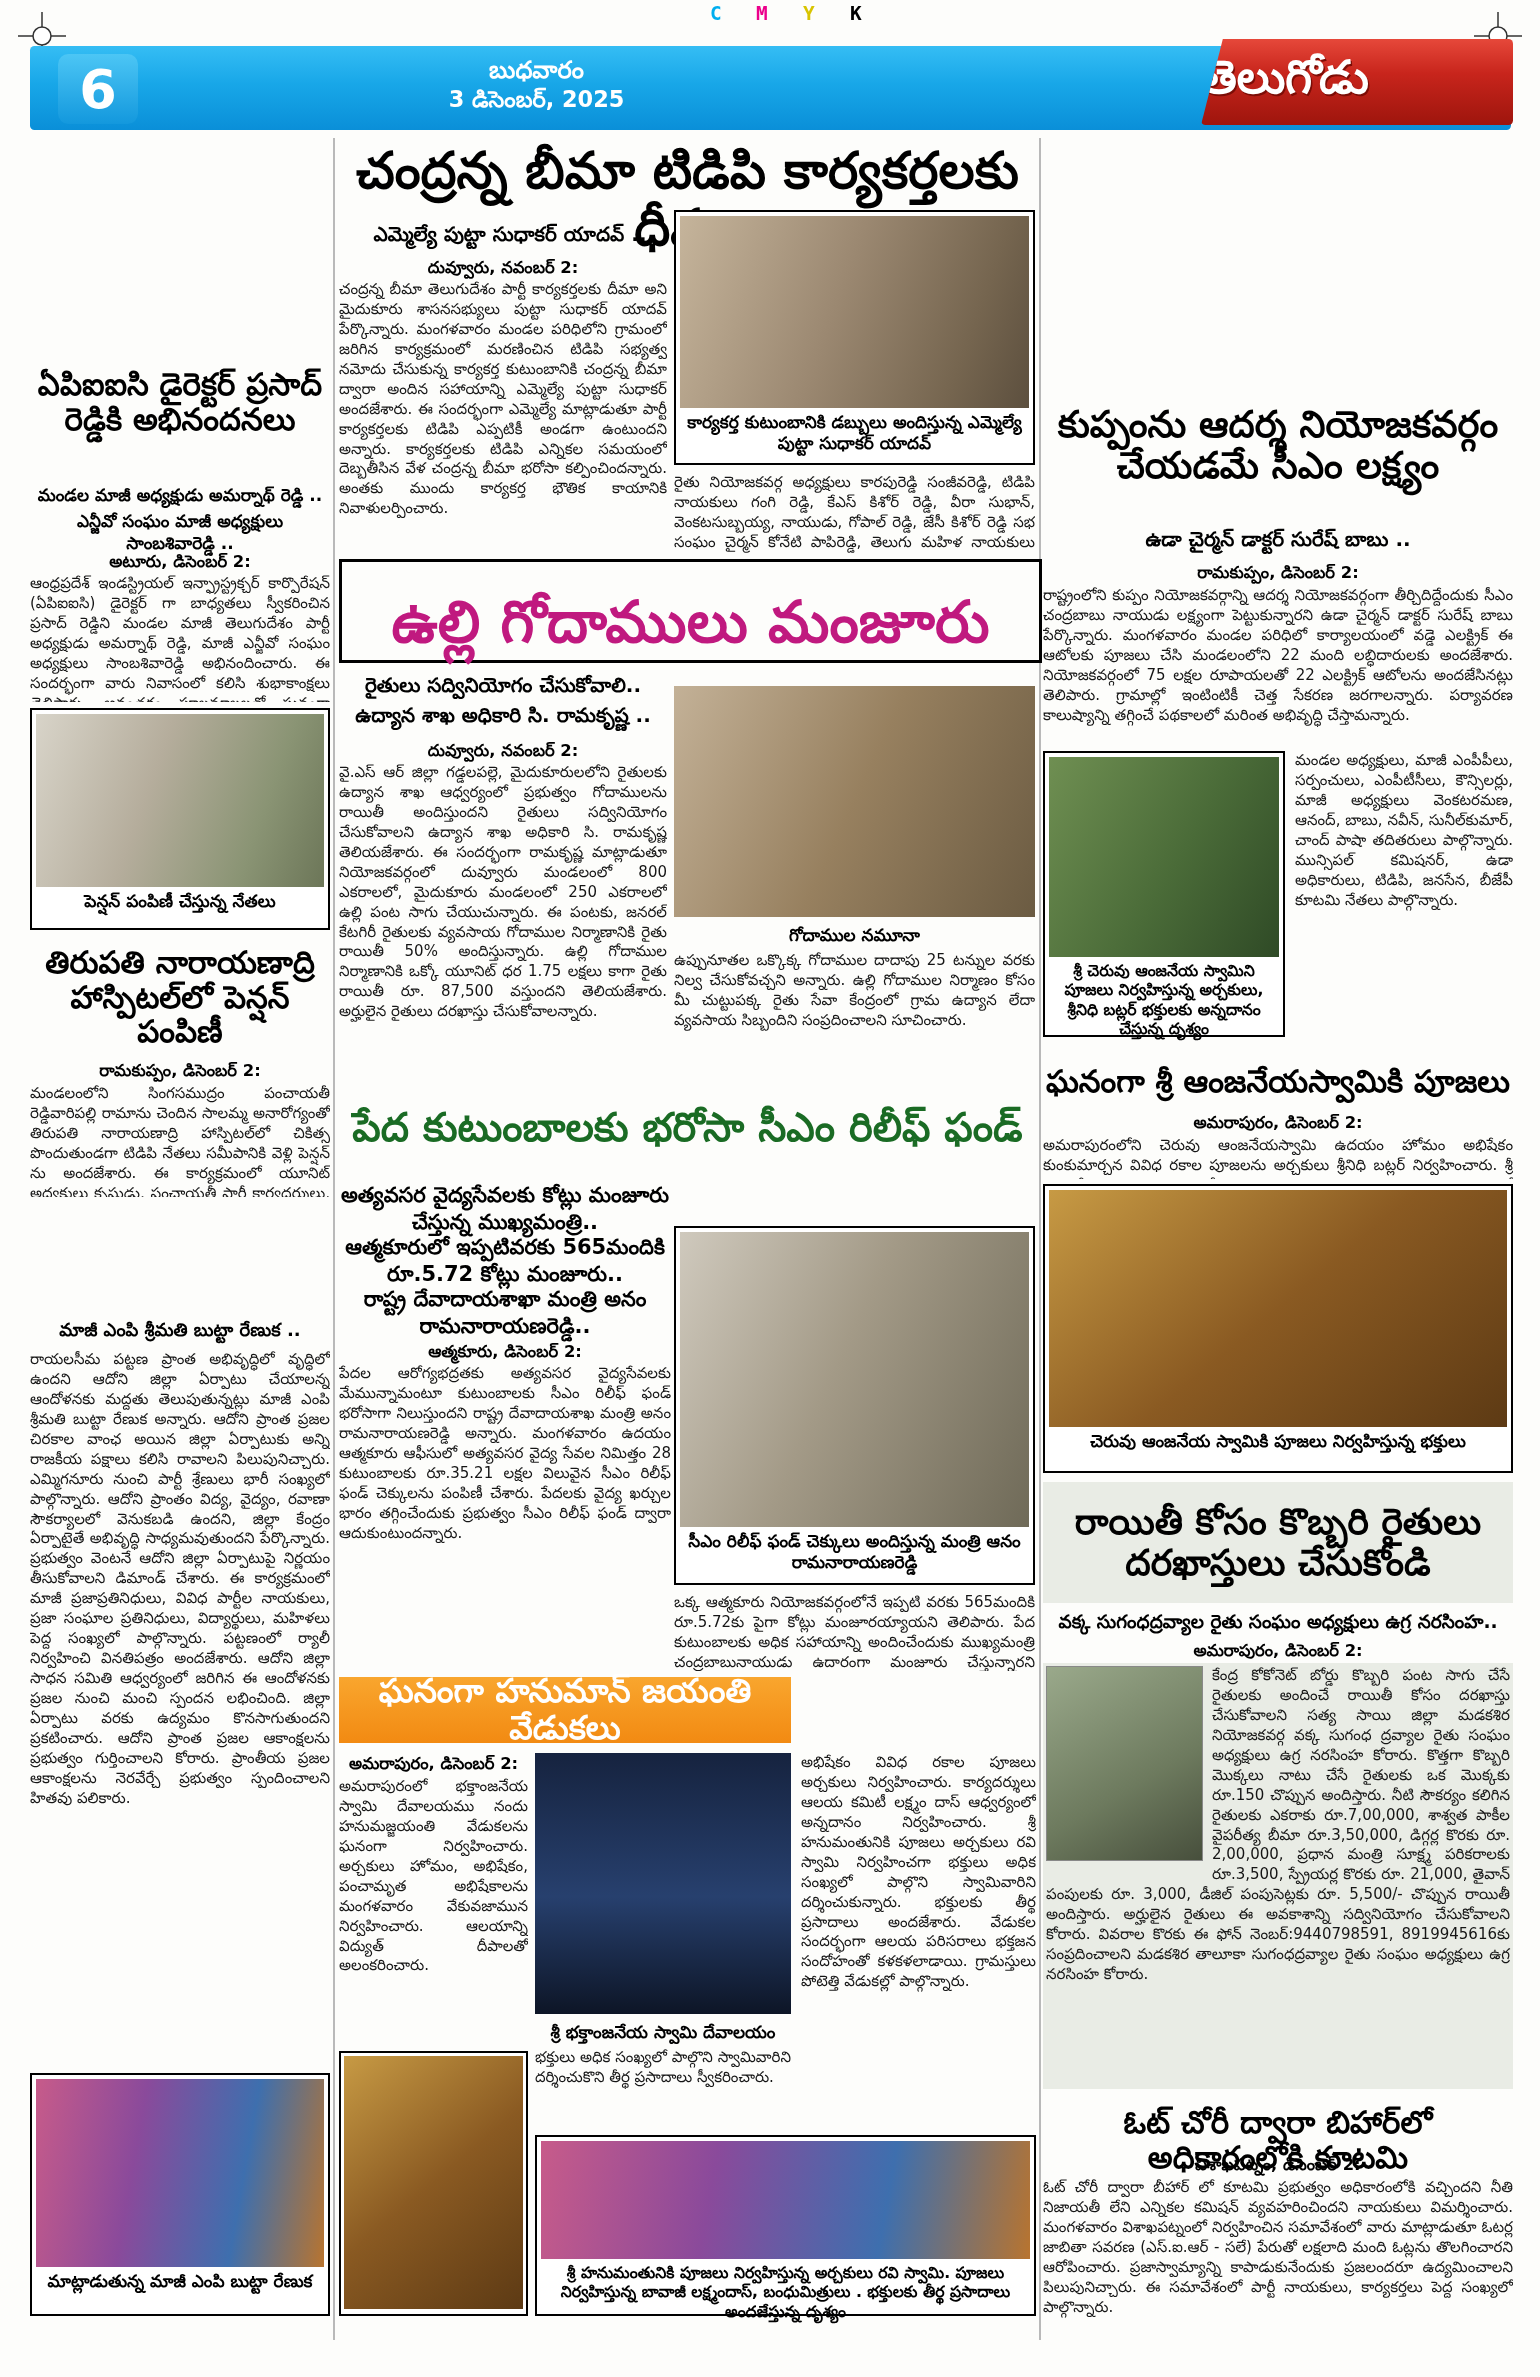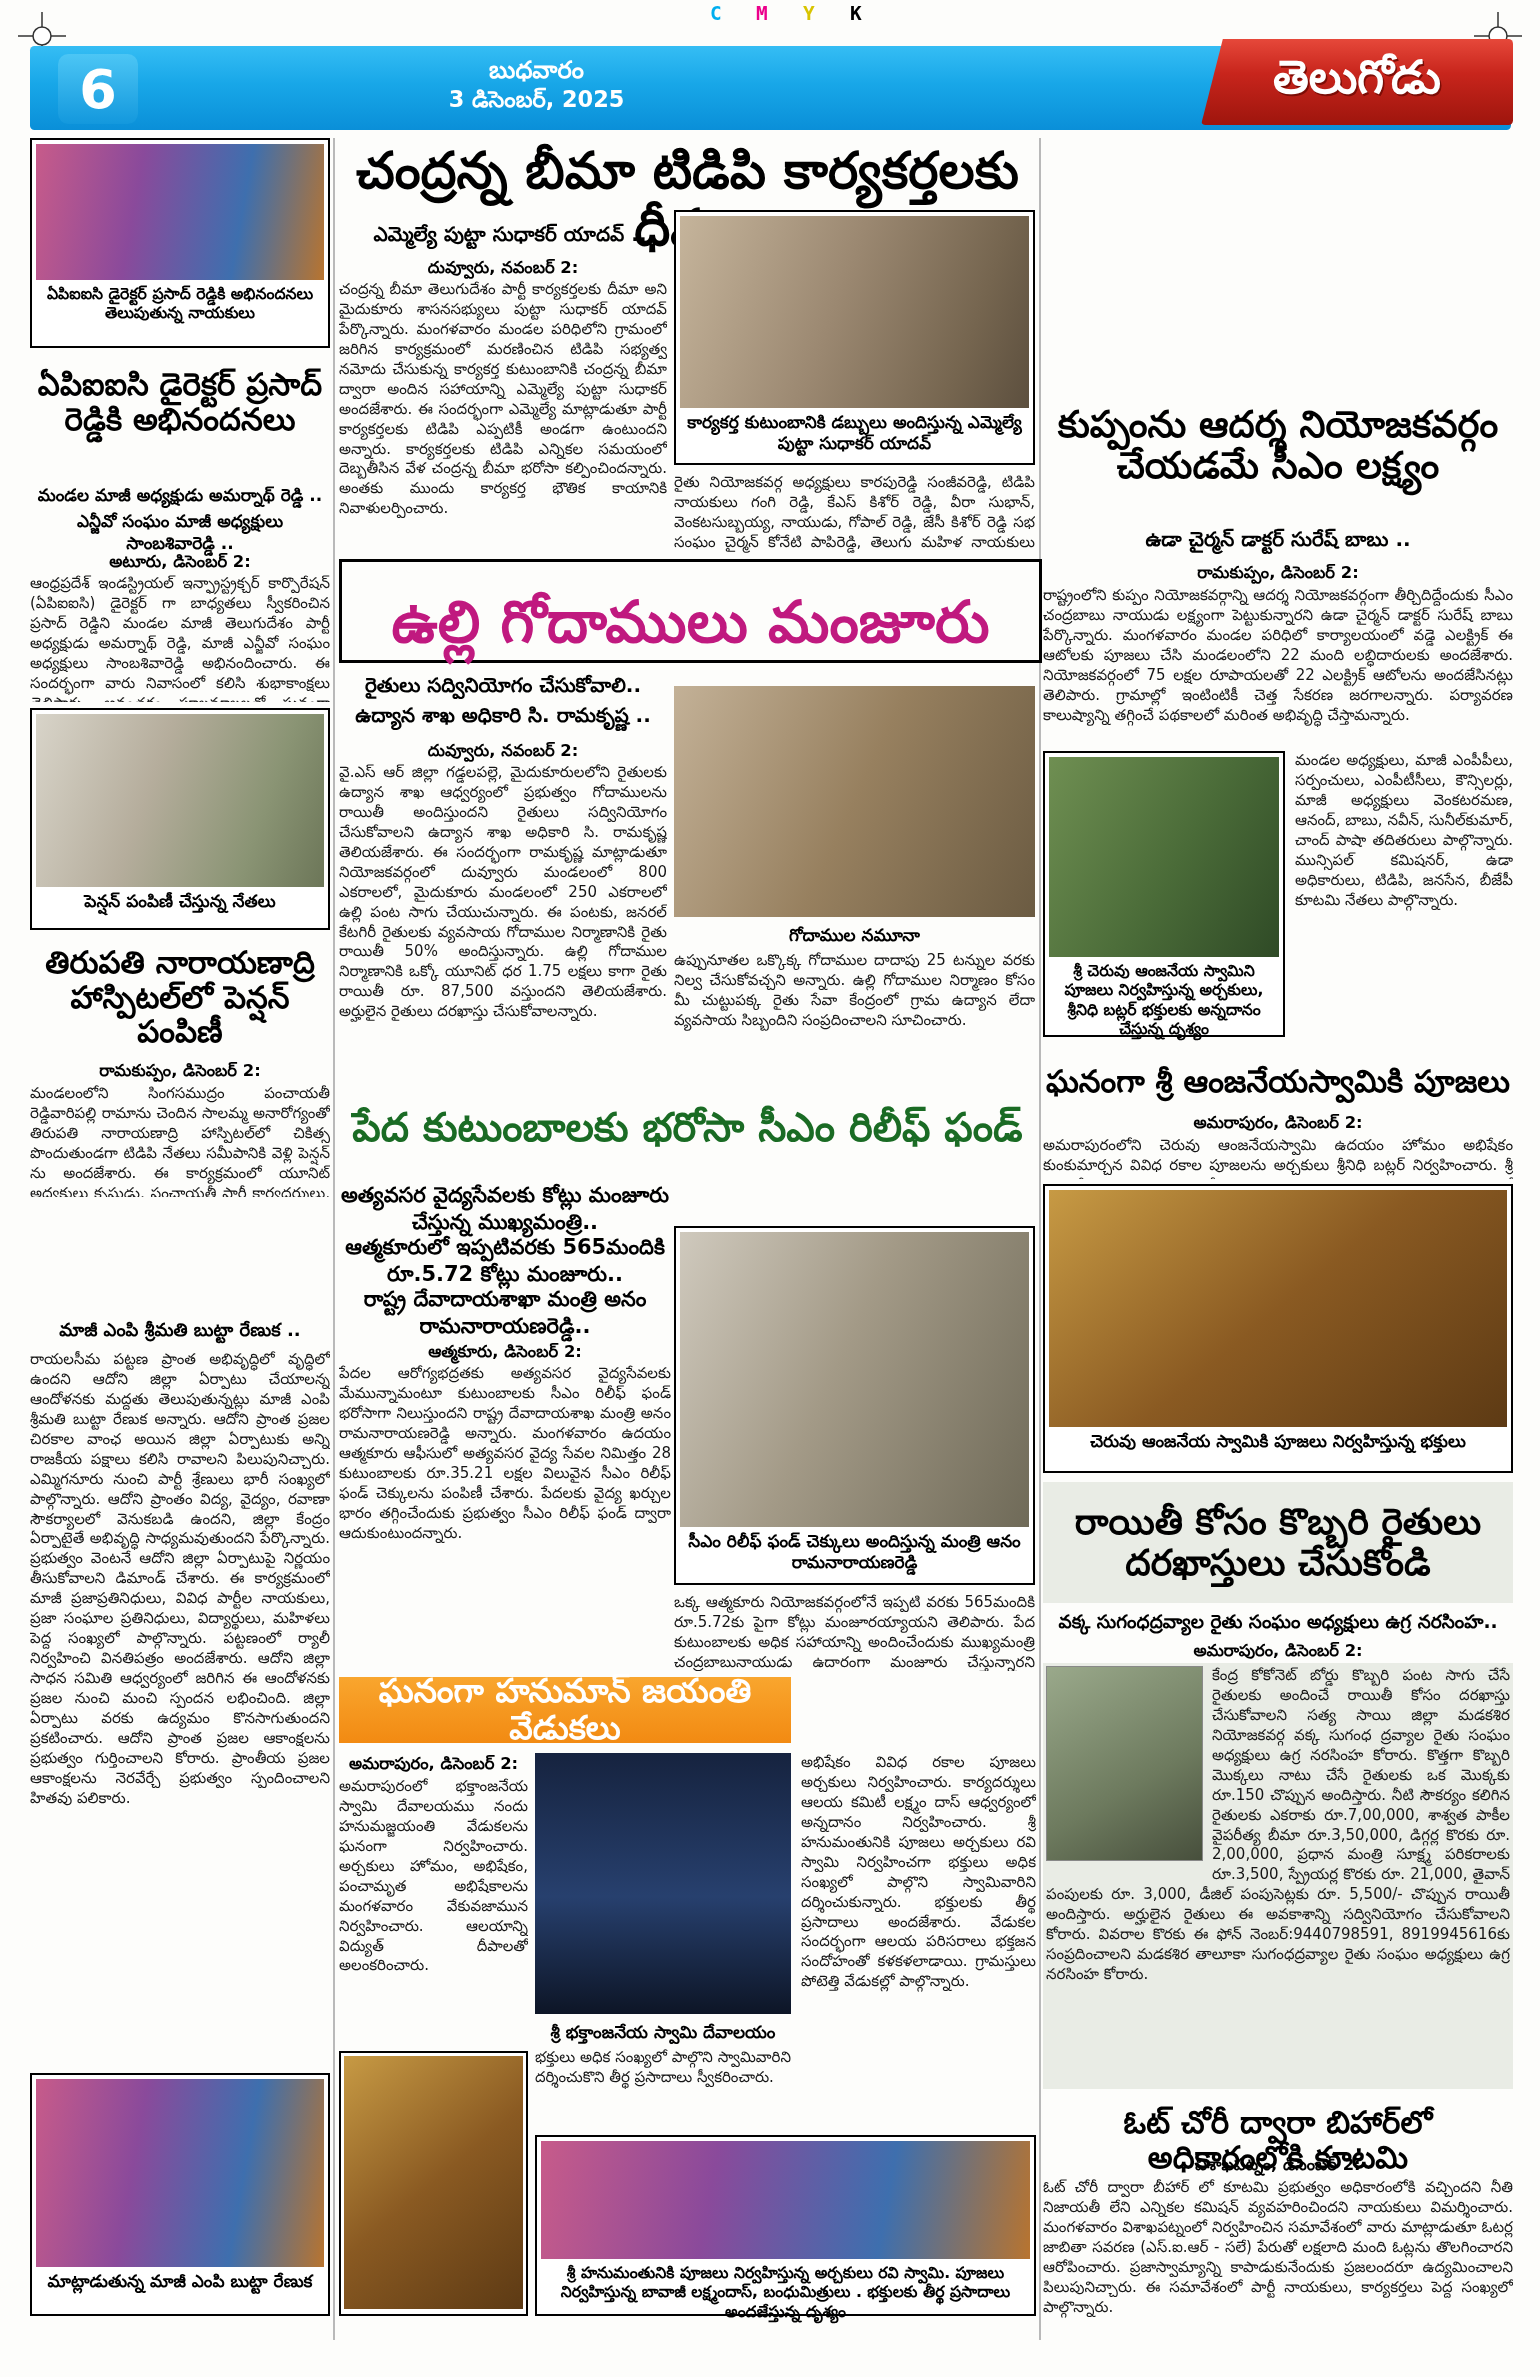--- a/index.html
+++ b/index.html
@@ -11,21 +11,21 @@
           background:linear-gradient(180deg,#35bdf4 0%,#18a7e8 45%,#0a8fd8 100%);}
   #pagenum{left:58px;top:54px;width:80px;height:70px;border-radius:10.4px;
            background:linear-gradient(180deg,#4cc6f5,#1398dd);display:flex;align-items:center;justify-content:center;
            color:#fff;font-size:54px;font-weight:bold;}
   #daydate{left:328px;top:55px;width:417px;height:69px;text-align:center;color:#fff;font-weight:bold;}
   #daydate .d1{font-size:24px;line-height:1.25;}
   #daydate .d2{font-size:22.4px;line-height:1.25;}
   #logo{left:1201px;top:39px;width:312px;height:86px;
         background:linear-gradient(180deg,#e6483a 0%,#c8251c 40%,#9e150d 100%);
         clip-path:polygon(7% 0,100% 0,100% 100%,0 100%);
-        display:flex;align-items:center;justify-content:center;border-radius:4.5px;}
+        display:flex;align-items:center;justify-content:flex-start;border-radius:4.5px;}
   #logo span{color:#fff;font-size:46px;font-weight:bold;text-shadow:1.5px 1.5px 0 #7c0d06;}
   .cmyk{top:1.5px;font-size:19.4px;font-family:"DejaVu Sans Mono",monospace;font-weight:bold;}
   .regmark{width:48px;height:48px;}
   
   .rule-v{width:1.5px;background:#b9b9b9;}
   .box{border:2.2px solid #000;background:#fff;box-sizing:border-box;padding:3.7px;}
   .photo{width:100%;box-sizing:border-box;}
   .caption{text-align:center;font-weight:bold;font-size:17px;line-height:1.22;padding-top:4.5px;color:#000;}
   .caption.small{font-size:15.7px;}
   .headline{font-weight:bold;text-align:center;color:#000;line-height:1.12;}
@@ -77,24 +77,20 @@
     <div class="d1">బుధవారం</div>
     <div class="d2">3 డిసెంబర్, 2025</div>
   </div>
   <div id="logo" class="abs">
     <span>తెలుగోడు</span>
   </div>
 
   <div class="abs rule-v" style="left:333px;top:138px;height:2202px;"></div>
   <div class="abs rule-v" style="left:1039px;top:138px;height:2202px;"></div>
 
-  <div class="abs box" style="left:30px;top:138px;width:300px;height:210px;">
-    <div class="photo ph-sari" style="height:136px;"></div>
-    <div class="caption small">ఏపిఐఐసి డైరెక్టర్ ప్రసాద్ రెడ్డికి అభినందనలు తెలుపుతున్న నాయకులు</div>
-  </div>
   <div class="abs headline" style="left:30px;top:367px;width:300px;font-size:31px;">ఏపిఐఐసి డైరెక్టర్ ప్రసాద్ రెడ్డికి అభినందనలు</div>
   <div class="abs subhead" style="left:30px;top:484px;width:300px;font-size:17px;">మండల మాజీ అధ్యక్షుడు అమర్నాథ్ రెడ్డి ..</div>
   <div class="abs subhead" style="left:30px;top:510px;width:300px;font-size:17px;">ఎన్జీవో సంఘం మాజీ అధ్యక్షులు సాంబశివారెడ్డి ..</div>
   <div class="abs dateline" style="left:30px;top:552px;width:300px;">అటూరు, డిసెంబర్ 2:</div>
   <div class="abs bodytext" style="left:30px;top:574px;width:300px;height:128px;">ఆంధ్రప్రదేశ్ ఇండస్ట్రియల్ ఇన్ఫ్రాస్ట్రక్చర్ కార్పొరేషన్ (ఏపిఐఐసి) డైరెక్టర్ గా బాధ్యతలు స్వీకరించిన ప్రసాద్ రెడ్డిని మండల మాజీ తెలుగుదేశం పార్టీ అధ్యక్షుడు అమర్నాథ్ రెడ్డి, మాజీ ఎన్జీవో సంఘం అధ్యక్షులు సాంబశివారెడ్డి అభినందించారు. ఈ సందర్భంగా వారు నివాసంలో కలిసి శుభాకాంక్షలు తెలిపారు. అనంతరం పూలమాలలతో ఘనంగా సన్మానించారు. ఈ కార్యక్రమంలో పార్టీ పట్టణ కార్యకర్తలు, తెలుగుదేశం పార్టీ నాయకులు కార్యకర్తలు పాల్గొన్నారు.</div>
 
   <div class="abs box" style="left:30px;top:708px;width:300px;height:222px;">
     <div class="photo ph-people" style="height:173px;"></div>
     <div class="caption">పెన్షన్ పంపిణీ చేస్తున్న నేతలు</div>
   </div>

